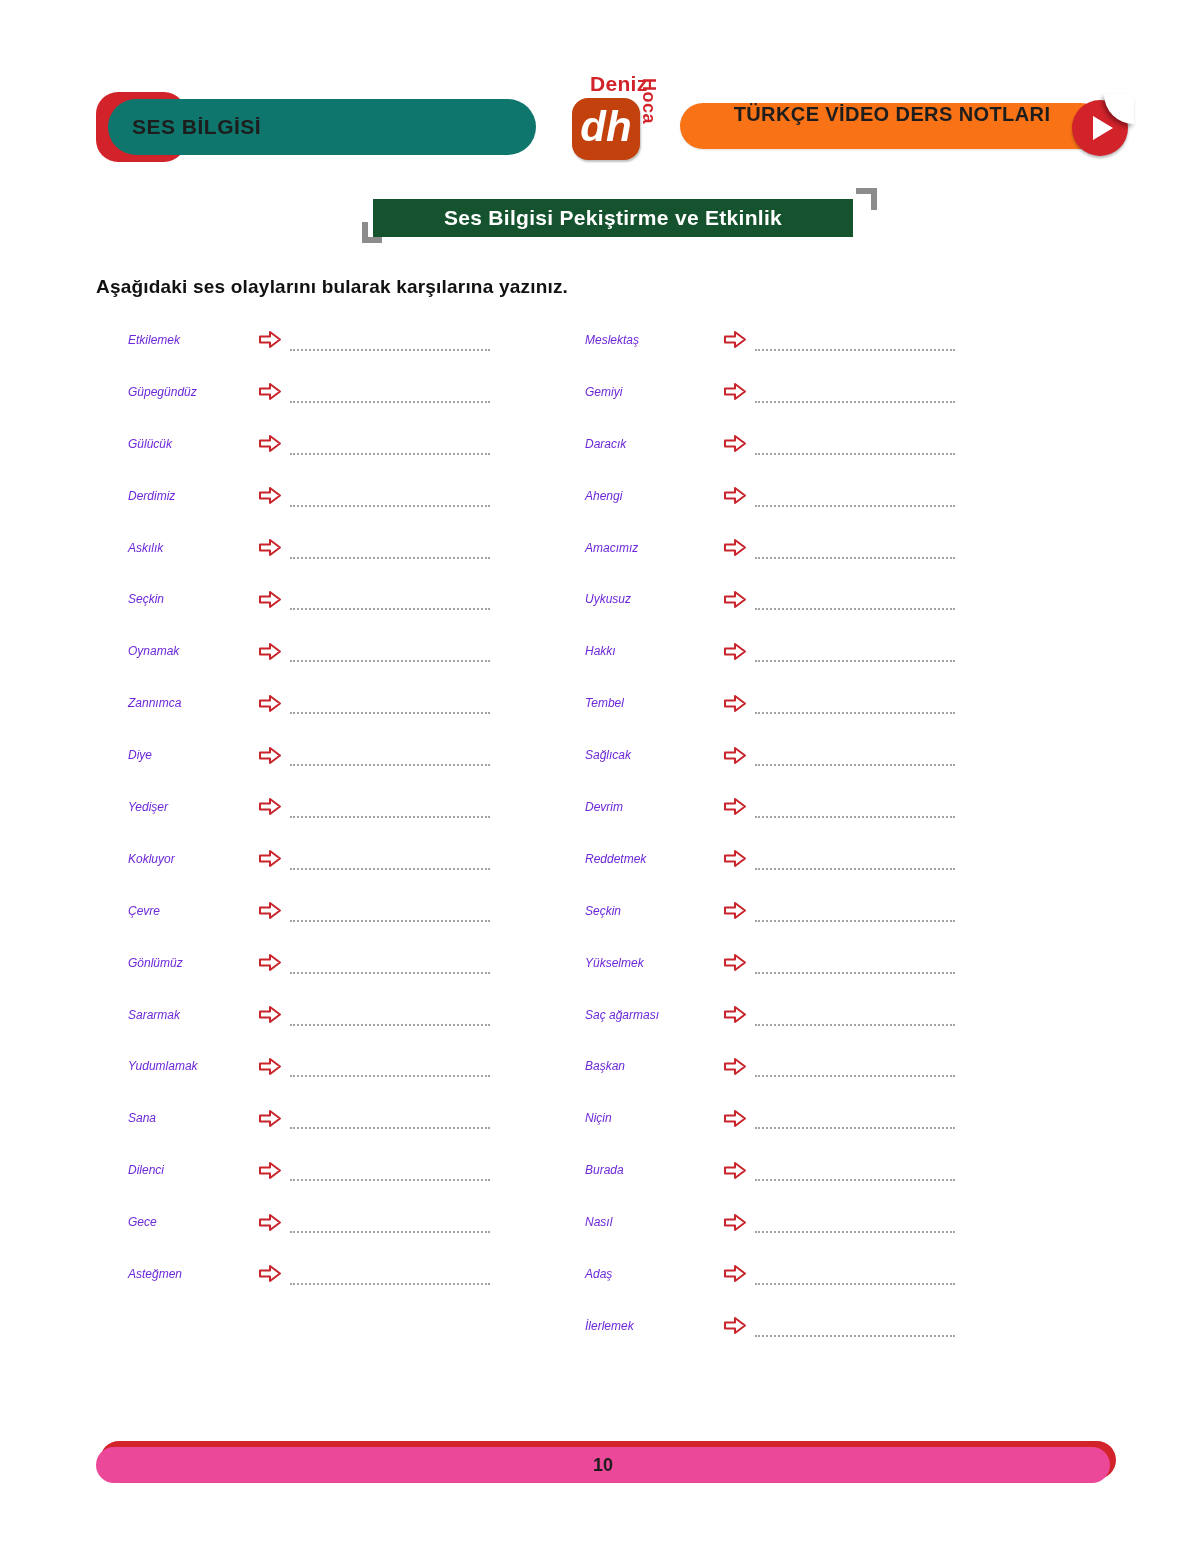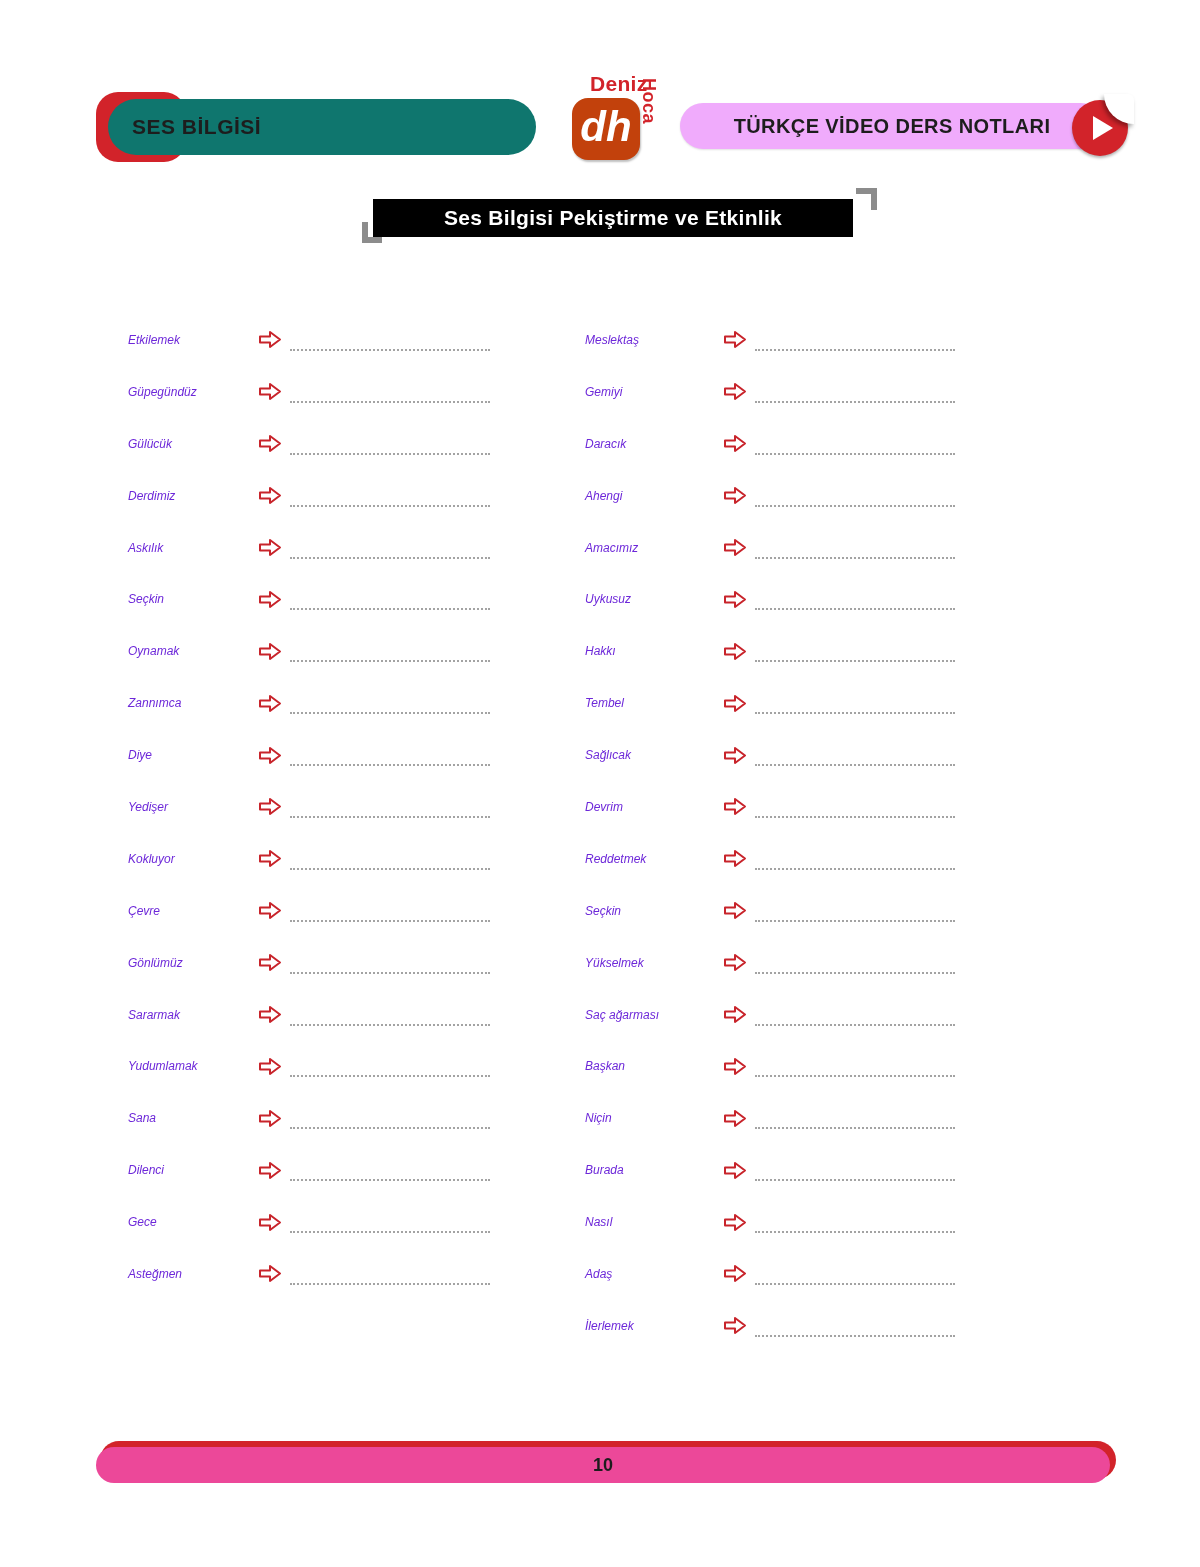--- a/index.html
+++ b/index.html
@@ -38,22 +38,22 @@
     font-weight:bold;font-size:21px;letter-spacing:.3px;
   }
   .logo-side{
     position:absolute;left:68px;top:20px;color:#d2232a;
     font-weight:bold;font-size:18px;
     writing-mode:vertical-rl;letter-spacing:.5px;
   }
 
   .right-badge-pill{
     position:absolute;left:680px;top:103px;width:424px;height:46px;
-    background:#f0abfc;border-radius:23px;
-    display:flex;align-items:center;justify-content:center;
+    background:#f97316;border-radius:23px;
+    display:flex;align-items:flex-start;justify-content:center;
     box-shadow:0 1px 2px rgba(0,0,0,.12);
   }
   .right-badge-pill .label{
     font-weight:bold;font-size:20px;letter-spacing:.4px;color:#1d1d1d;
   }
   .play-wrap{position:absolute;left:1070px;top:96px;width:66px;height:64px;}
   .play-circle{
     position:absolute;left:2px;top:4px;width:56px;height:56px;border-radius:50%;
     background:#d2232a;box-shadow:0 2px 3px rgba(0,0,0,.3);
     display:flex;align-items:center;justify-content:center;
@@ -64,21 +64,21 @@
   }
   .play-curl{
     position:absolute;right:2px;top:-2px;width:30px;height:30px;background:#ffffff;
     border-radius:0 6px 0 100%;
     box-shadow:-2px 3px 4px rgba(0,0,0,.35);
   }
 
   
   .banner{
     position:absolute;left:373px;top:199px;width:480px;height:38px;
-    background:#000000;
+    background:#14532d;
     display:flex;align-items:center;justify-content:center;
   }
   .banner .title{color:#ffffff;font-weight:bold;font-size:21px;letter-spacing:.3px;}
   .bracket{position:absolute;background:#8c8c8c;}
   .br-tr-h{left:856px;top:188px;width:21px;height:6px;}
   .br-tr-v{left:871px;top:188px;width:6px;height:22px;}
   .br-bl-v{left:362px;top:222px;width:6px;height:21px;}
   .br-bl-h{left:362px;top:237px;width:20px;height:6px;}
 
   
@@ -143,20 +143,21 @@
   </div>
 
   <div class="bracket br-tr-h"></div>
   <div class="bracket br-tr-v"></div>
   <div class="bracket br-bl-v"></div>
   <div class="bracket br-bl-h"></div>
   <div class="banner">
     <span class="title">Ses Bilgisi Pekiştirme ve Etkinlik</span>
   </div>
 
+  <div class="instruction">Aşağıdaki ses olaylarını bularak karşılarına yazınız.</div>
 
   <div class="col col-left" id="col-left">
   <div class="word-row">
     <span class="word">Etkilemek</span>
     <span class="arrow">
       <svg width="24" height="19" viewBox="0 0 24 19">
         <path d="M2 6.5 H12 V2 L22 9.5 L12 17 V12.5 H2 Z" fill="#ffffff" stroke="#c8242b" stroke-width="2" stroke-linejoin="round"></path>
       </svg>
     </span>
     <span class="dots"></span>

